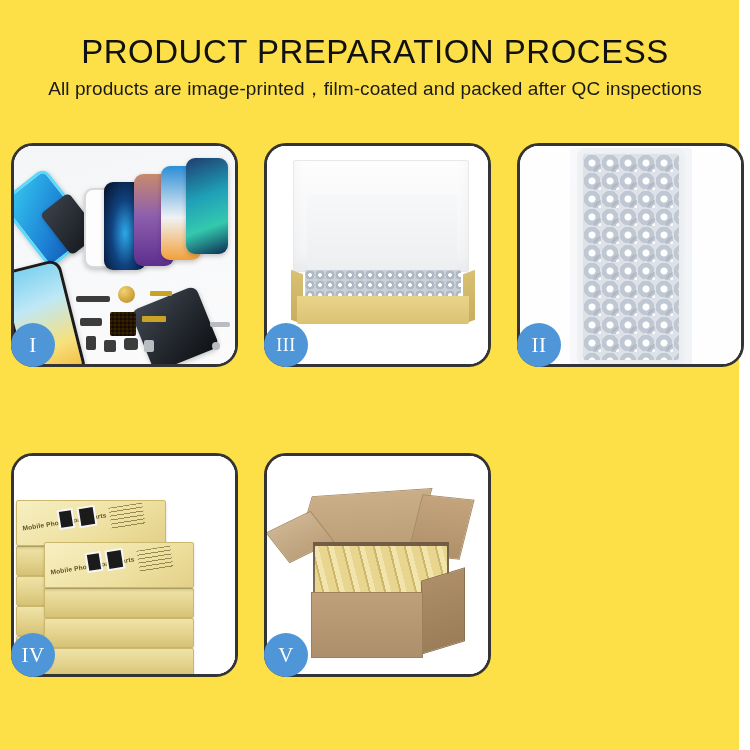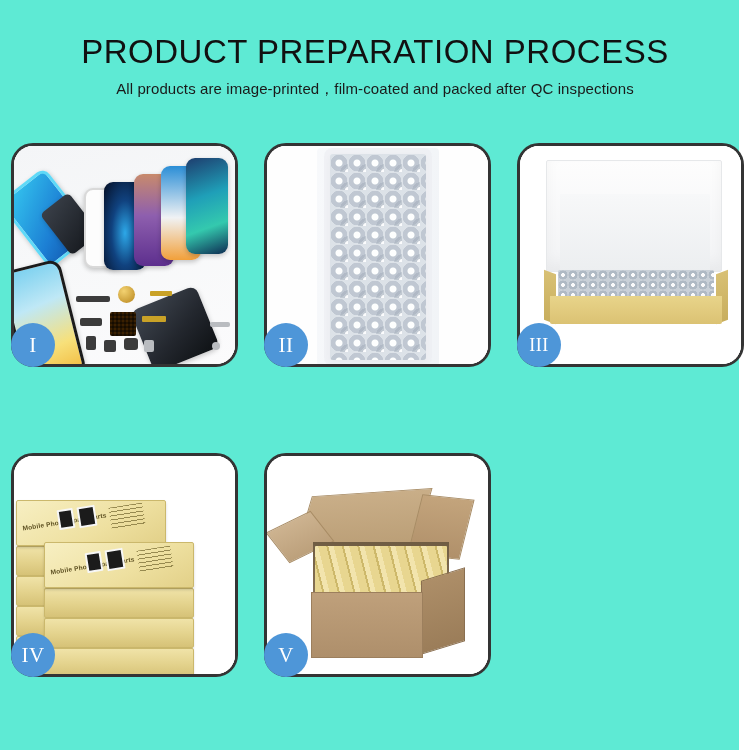--- a/index.html
+++ b/index.html
@@ -10,21 +10,21 @@
     height: 750px;
     background: #ffffff;
     font-family: "Liberation Sans", sans-serif;
     overflow: hidden;
   }
 
   #page {
     position: relative;
     width: 739px;
     height: 750px;
-    background: #5eead4;
+    background: #fde047;
   }
 
   
   .header {
     position: absolute;
     top: 32px;
     left: 0;
     width: 750px;
     text-align: center;
   }
@@ -34,21 +34,21 @@
     font-weight: 400;
     letter-spacing: 0.5px;
     color: #111111;
     line-height: 40px;
     white-space: nowrap;
     font-family: "Liberation Sans", sans-serif;
   }
 
   .page-subtitle {
     margin-top: 7px;
-    font-size: 15px;
+    font-size: 19px;
     font-weight: 400;
     color: #1a1a1a;
     line-height: 20px;
     letter-spacing: 0.1px;
     white-space: nowrap;
     font-family: "Liberation Sans", sans-serif;
   }
 
   
   .grid {
@@ -423,41 +423,41 @@
           <div class="part silver" style="left:196px; top:176px; width:20px; height:5px;"></div>
           <div class="part silver" style="left:198px; top:196px; width:8px; height:8px; border-radius:50%;"></div>
         </div>
       </div>
       <div class="badge">I</div>
     </div>
 
     <div class="panel">
       <div class="panel-media">
         <div class="panel-scene">
-          <div class="p2-bg"></div>
-          <div class="bubble-film"></div>
-          <div class="bubble-sheet"></div>
-        </div>
-      </div>
-      <div class="badge">II</div>
-    </div>
-
-    <div class="panel">
-      <div class="panel-media">
-        <div class="panel-scene">
           <div class="p3-bg"></div>
           <div class="box3-lid"></div>
           <div class="box3-inner"></div>
           <div class="box3-side-l"></div>
           <div class="box3-side-r"></div>
           <div class="box3-bubbles"></div>
           <div class="box3-front"></div>
         </div>
       </div>
       <div class="badge wide">III</div>
+    </div>
+
+    <div class="panel">
+      <div class="panel-media">
+        <div class="panel-scene">
+          <div class="p2-bg"></div>
+          <div class="bubble-film"></div>
+          <div class="bubble-sheet"></div>
+        </div>
+      </div>
+      <div class="badge">II</div>
     </div>
 
     <div class="panel">
       <div class="panel-media">
         <div class="panel-scene">
           <div class="p4-bg"></div>
           <div class="stack">
 
             <div class="ybox" style="left:2px; top:68px;"></div>
             <div class="ybox" style="left:2px; top:98px;"></div>

